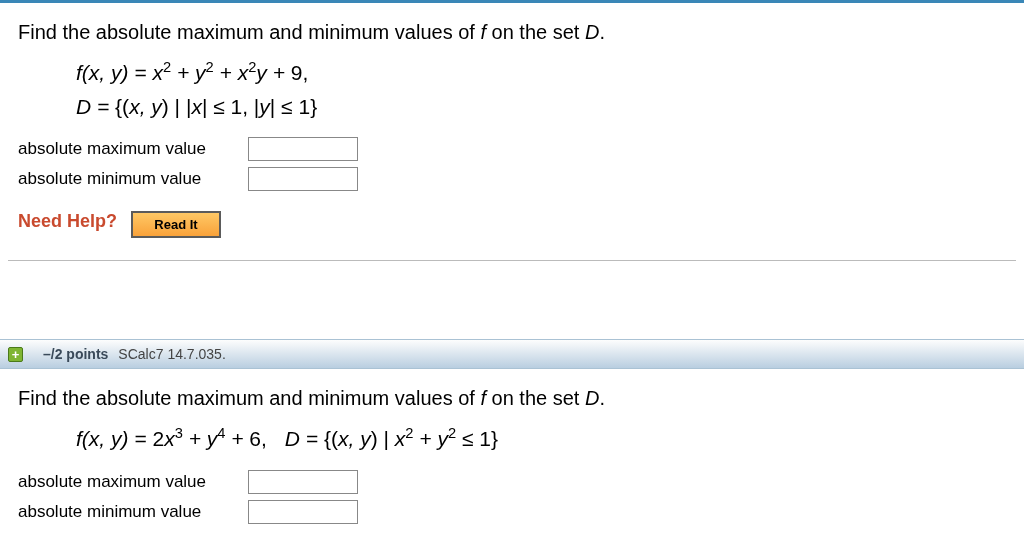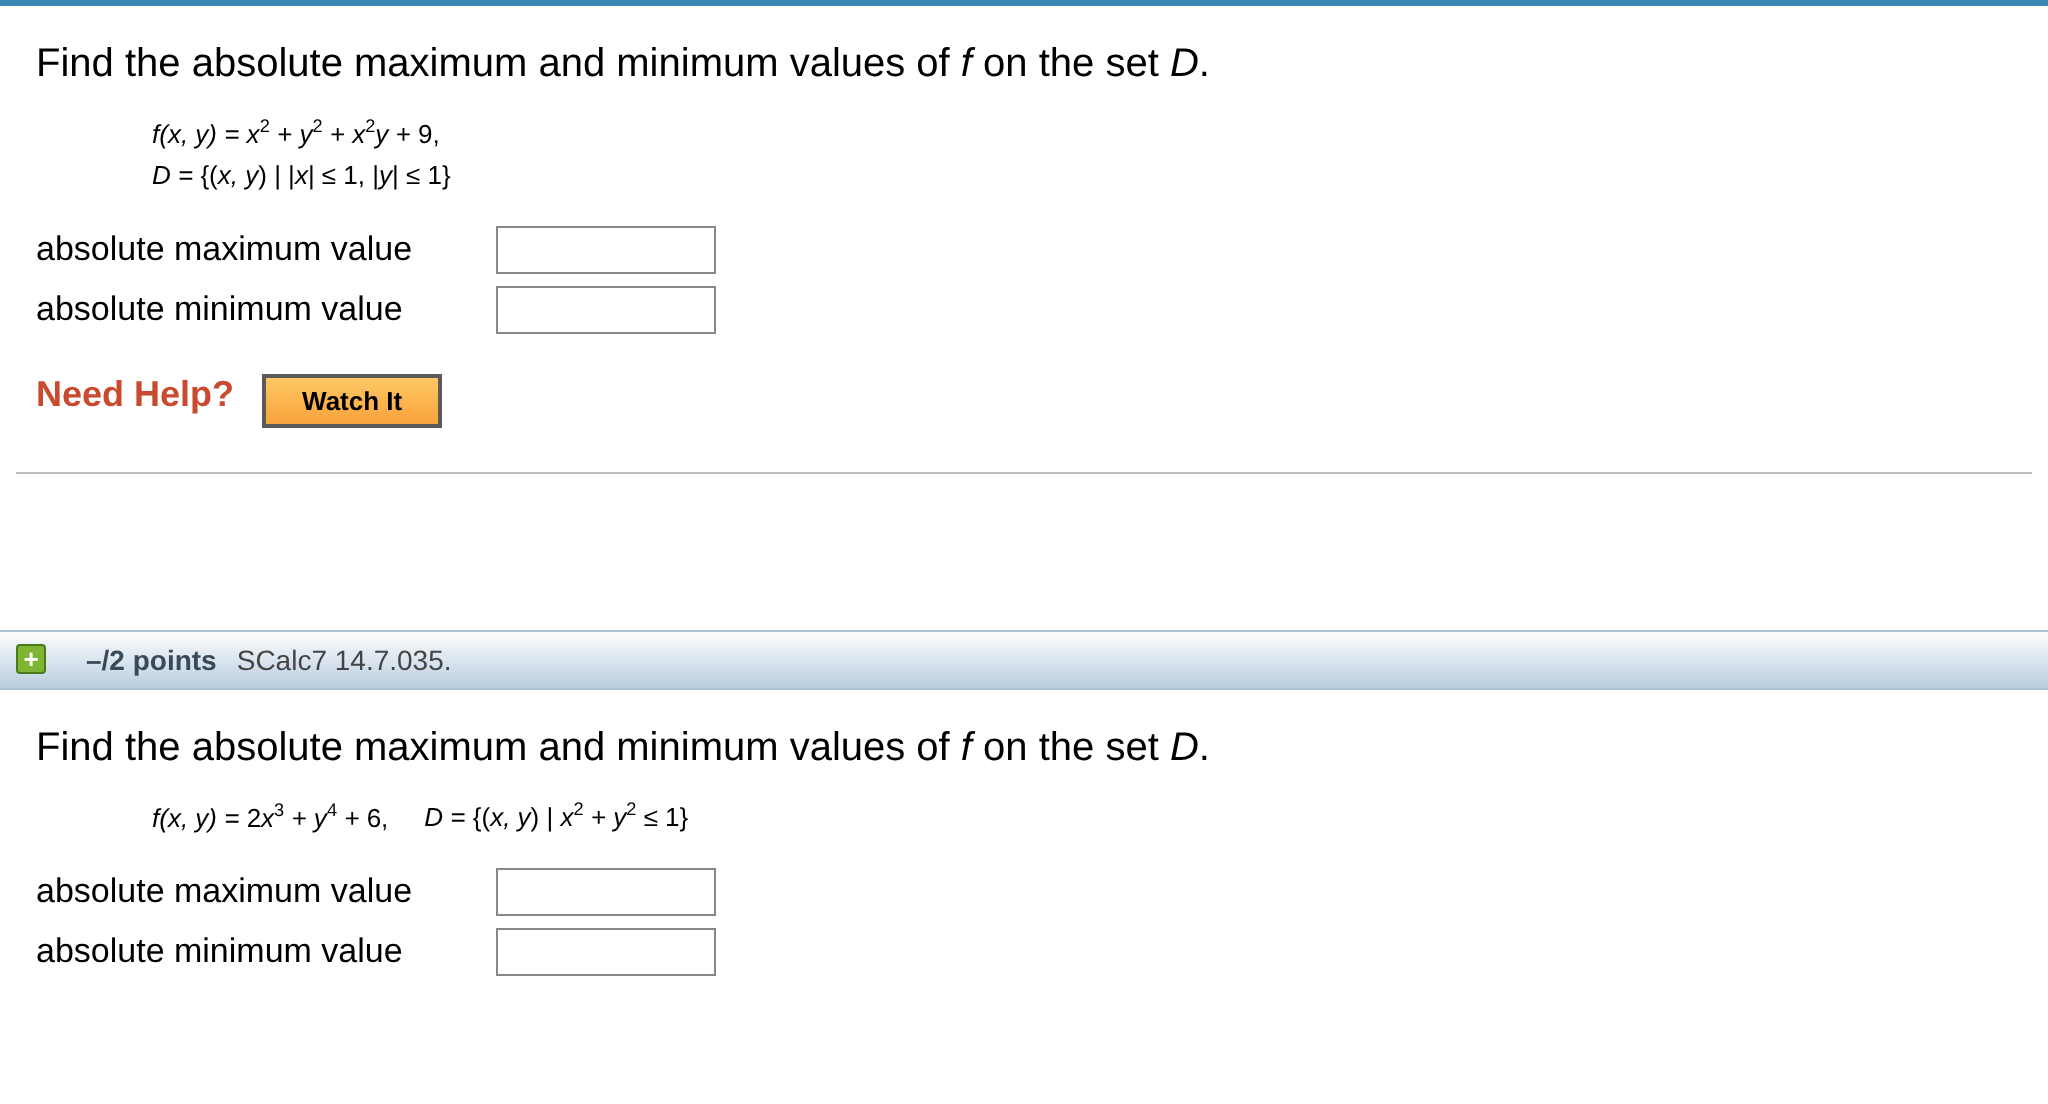--- a/index.html
+++ b/index.html
@@ -19,21 +19,21 @@
   }
   .prompt {
     font-size: 20px;
     margin: 8px 0 12px 0;
   }
   .italic { font-style: italic; }
   .formula-block {
     margin-left: 58px;
     margin-bottom: 14px;
     font-style: italic;
-    font-size: 13px;
+    font-size: 21px;
     line-height: 1.6;
   }
   .formula-block .upright { font-style: normal; }
   sup { font-size: 0.7em; vertical-align: super; font-style: normal; }
   .answer-row {
     display: flex;
     align-items: center;
     margin: 6px 0;
     font-size: 17px;
   }
@@ -134,21 +134,21 @@
   <div class="answer-row">
     <div class="answer-label">absolute maximum value</div>
     <input class="answer-input" type="text" value="" style="">
   </div>
   <div class="answer-row">
     <div class="answer-label">absolute minimum value</div>
     <input class="answer-input" type="text" value="" style="">
   </div>
   <div class="help-row">
     <span class="help-label">Need Help?</span>
-    <button class="help-btn">Watch It</button>
+    <button class="help-btn">Read It</button>
   </div>
 </div>
 
 <div class="divider"></div>
 <div class="big-gap"></div>
 
 <div class="section-header">
   <span class="plus-icon">+</span>
   <span class="points-text">–/2 points</span>
   <span class="ref-text">SCalc7 14.7.035.</span>

